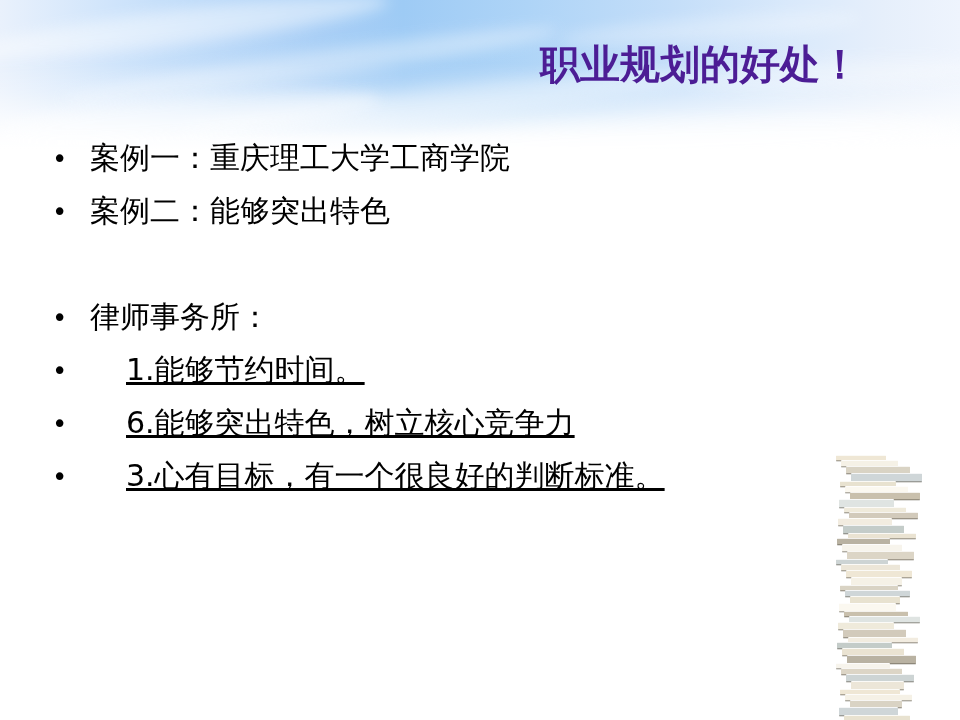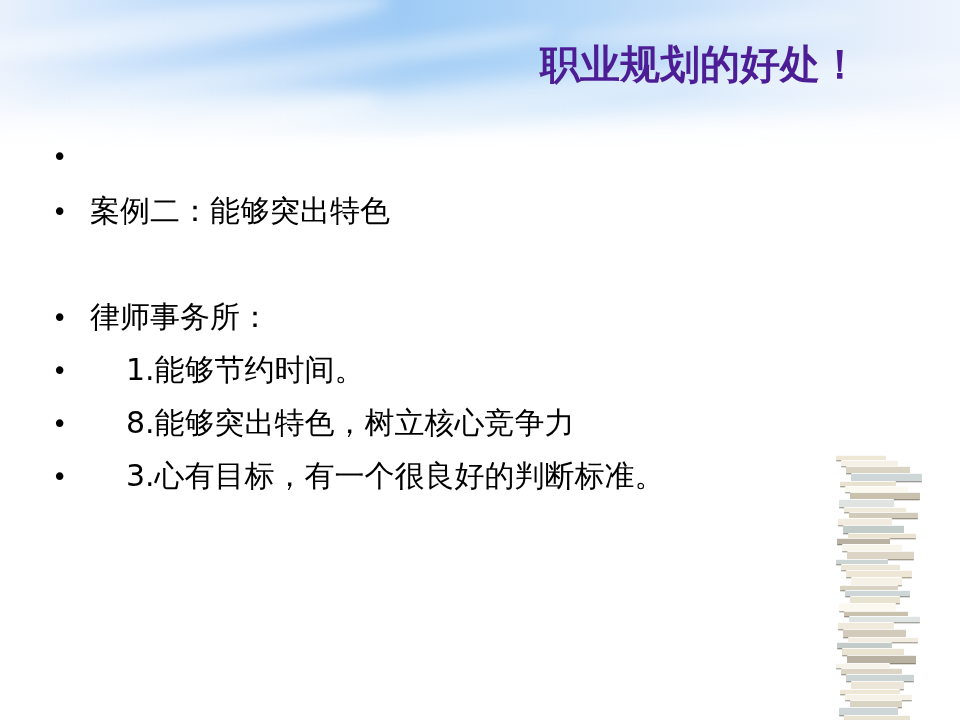--- a/index.html
+++ b/index.html
@@ -89,21 +89,21 @@
   }
   .bullet-row.spacer-after { margin-bottom: 53px; }
   .bullet-mark {
     width: 38px;
     flex: 0 0 38px;
     text-align: left;
     font-size: 26px;
     line-height: 53px;
   }
   .bullet-text { flex: 0 1 auto; }
-  .bullet-row.indent .bullet-text { padding-left: 36px; }
+  .bullet-row.indent .bullet-text { padding-left: 36px; text-decoration: underline; }
 
   
   .books {
     position: absolute;
     left: 838px;
     top: 455px;
     width: 74px;
     height: 265px;
   }
   .book {
@@ -125,36 +125,37 @@
     <div class="cloud c5"></div>
     <div class="cloud c6"></div>
     <div class="cloud c7"></div>
   </div>
 
   <div class="title">职业规划的好处！</div>
 
   <div class="body-list">
       <div class="bullet-row">
         <span class="bullet-mark">•</span>
+        <span class="bullet-text">案例一：重庆理工大学工商学院</span>
       </div>
       <div class="bullet-row spacer-after">
         <span class="bullet-mark">•</span>
         <span class="bullet-text">案例二：能够突出特色</span>
       </div>
       <div class="bullet-row">
         <span class="bullet-mark">•</span>
         <span class="bullet-text">律师事务所：</span>
       </div>
       <div class="bullet-row indent">
         <span class="bullet-mark">•</span>
         <span class="bullet-text">1.能够节约时间。</span>
       </div>
       <div class="bullet-row indent">
         <span class="bullet-mark">•</span>
-        <span class="bullet-text">8.能够突出特色，树立核心竞争力</span>
+        <span class="bullet-text">6.能够突出特色，树立核心竞争力</span>
       </div>
       <div class="bullet-row indent">
         <span class="bullet-mark">•</span>
         <span class="bullet-text">3.心有目标，有一个很良好的判断标准。</span>
       </div>
     </div>
 
   <div class="books">
       <div class="book" style="top: 0px; left: -2px; width: 50px; height: 4px; background: rgb(239, 231, 213); border-top: 1px solid rgba(255, 255, 255, 0.8); border-bottom: 1px solid rgba(90, 85, 75, 0.45); box-shadow: rgba(120, 115, 105, 0.25) 0px 1px 0px;"></div>
       <div class="book" style="top: 5px; left: 3px; width: 57px; height: 5px; background: rgb(245, 241, 230); border-top: 1px solid rgba(255, 255, 255, 0.8); border-bottom: 1px solid rgba(90, 85, 75, 0.45); box-shadow: rgba(120, 115, 105, 0.25) 0px 1px 0px;"></div>

